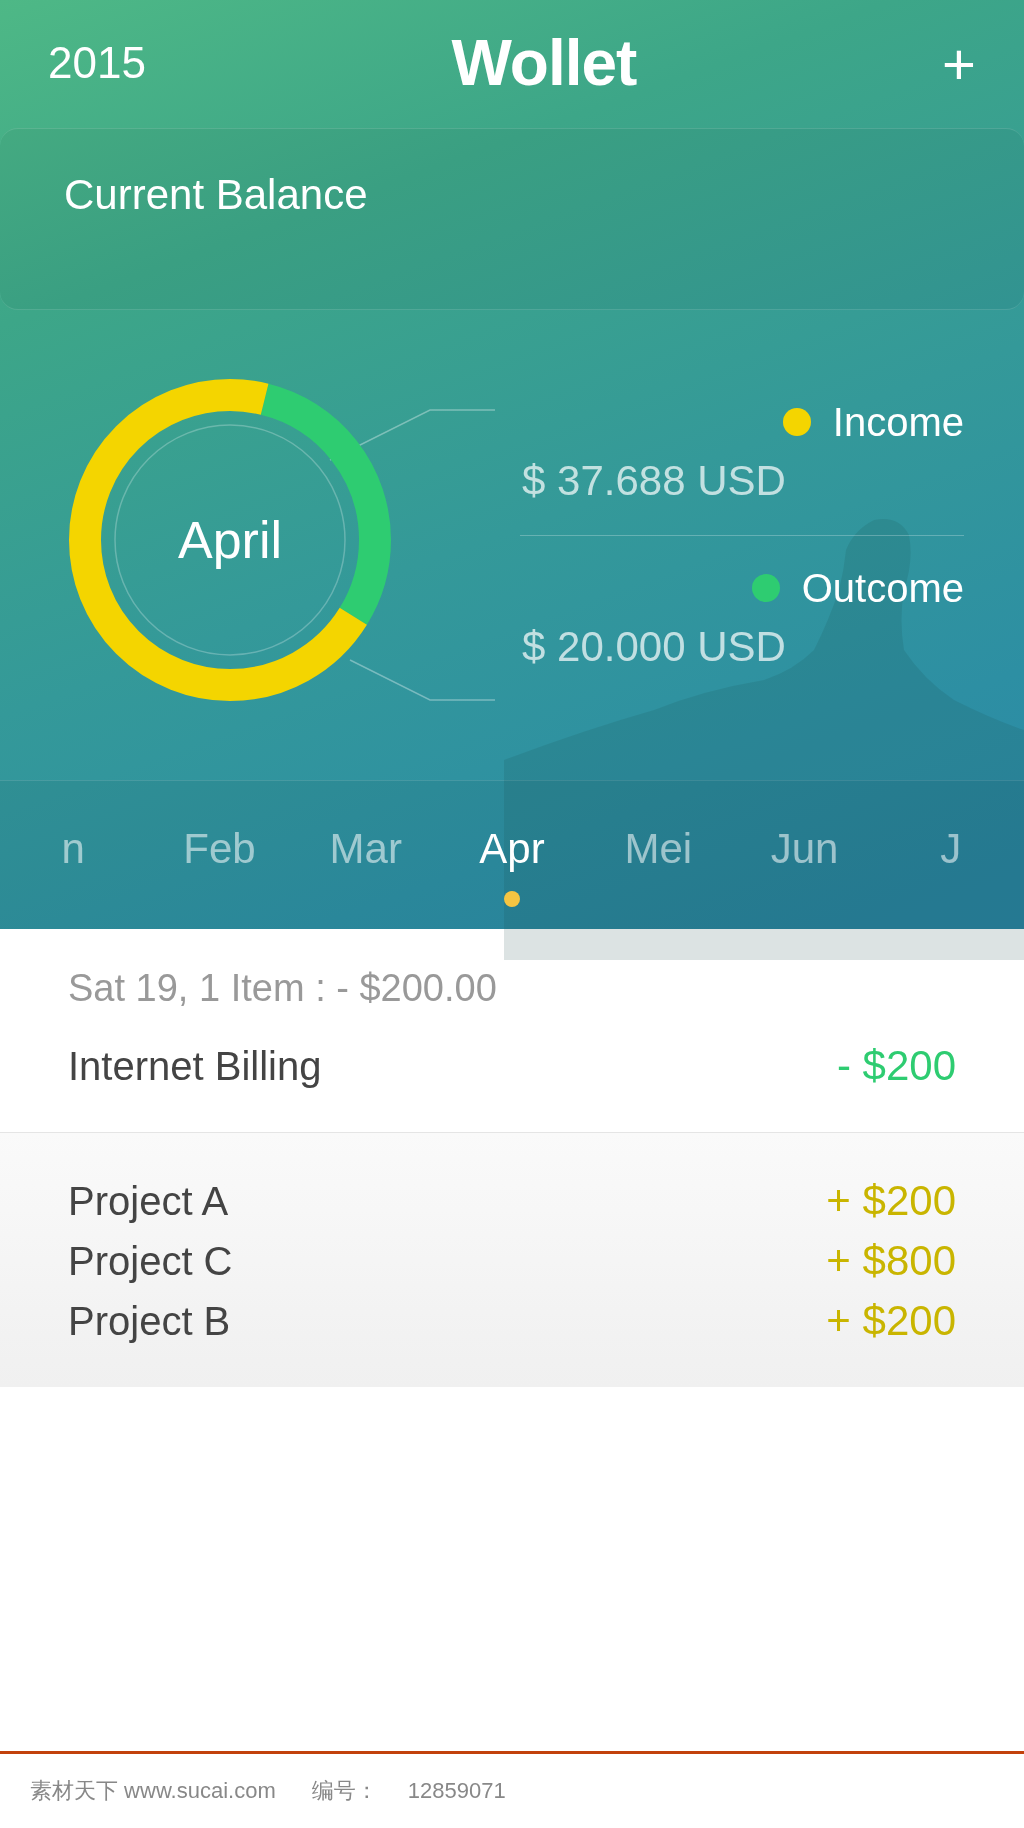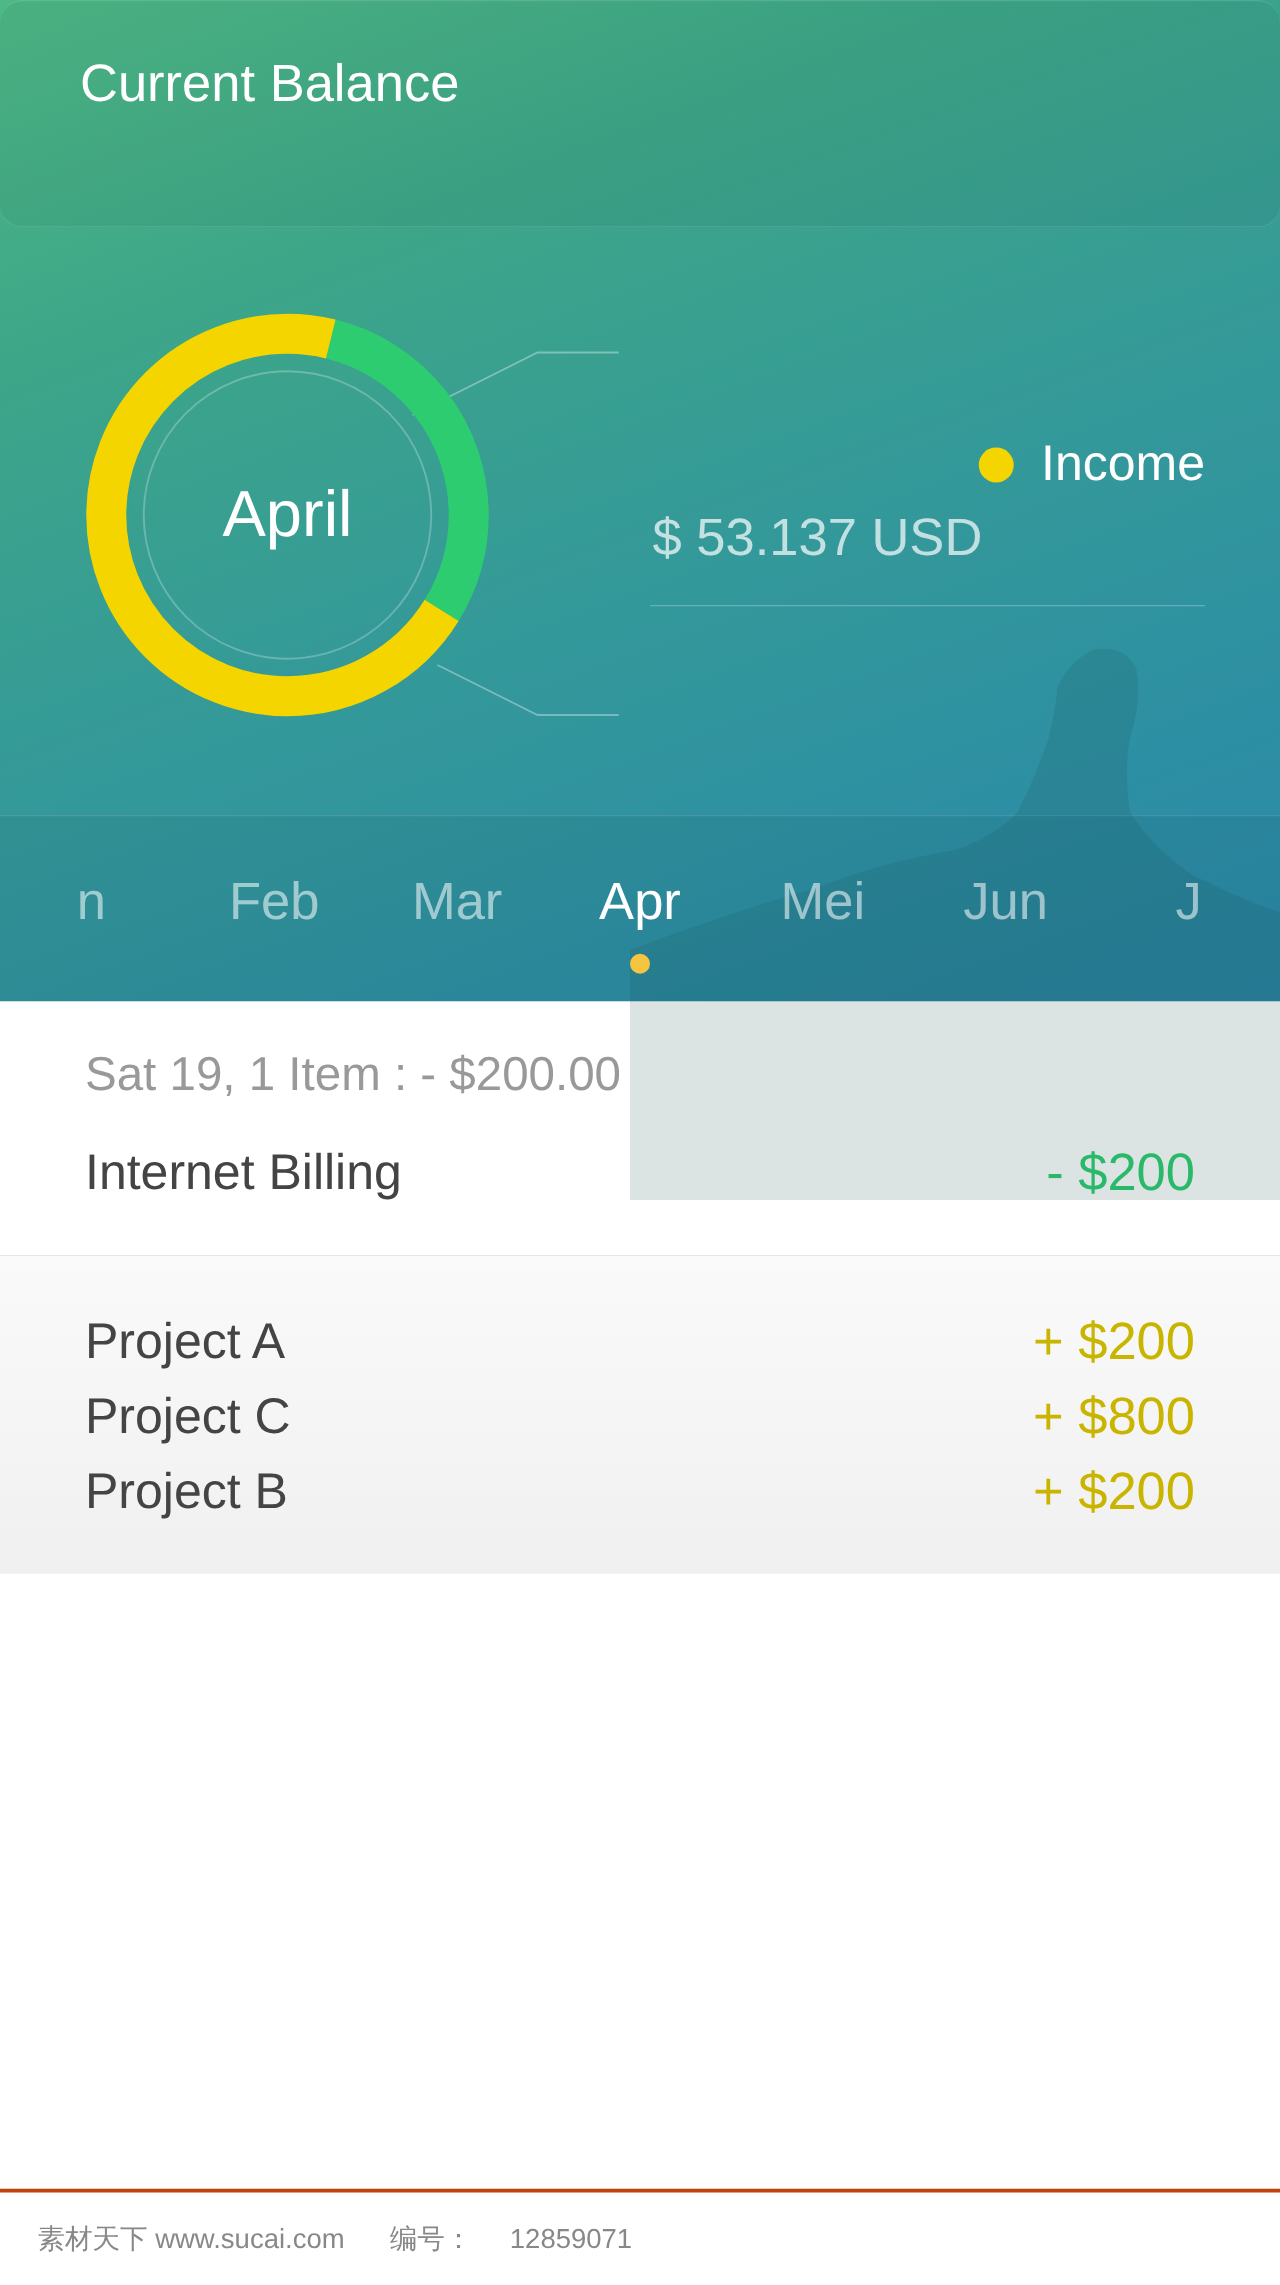--- a/index.html
+++ b/index.html
@@ -216,20 +216,27 @@
 </head>
 <body>
 
 <div class="app">
   <div class="header-section">
 
     <svg class="silhouette" viewBox="0 0 520 550">
       <path d="M 0 550 L 0 350 Q 80 320 150 300 Q 200 280 260 270 Q 290 260 310 240 Q 325 210 335 180 Q 340 160 342 140 Q 350 120 370 110 Q 395 105 405 125 Q 410 150 400 180 Q 395 210 400 240 Q 420 270 450 290 Q 490 310 520 320 L 520 550 Z" fill="#1a4d4d"></path>
     </svg>
 
+    <div class="topbar">
+      <div class="year">2015</div>
+      <div class="brand">Wollet</div>
+      <div class="plus-btn">
+        <span>+</span>
+      </div>
+    </div>
 
     <div class="balance-section">
       <div class="balance-label">Current Balance</div>
     </div>
 
     <div class="chart-section">
       <svg class="connector-lines" viewBox="0 0 1024 470">
         <path d="M 330 150 L 430 100 L 495 100" stroke="rgba(255,255,255,0.35)" stroke-width="1.5" fill="none"></path>
         <path d="M 350 350 L 430 390 L 495 390" stroke="rgba(255,255,255,0.35)" stroke-width="1.5" fill="none"></path>
       </svg>
@@ -244,21 +251,28 @@
         </svg>
         <div class="donut-month">April</div>
       </div>
 
       <div class="legend">
         <div class="legend-item">
           <div class="legend-head">
             <div class="legend-dot income"></div>
             <div class="legend-label">Income</div>
           </div>
-          <div class="legend-value">$ 53.137 USD</div>
+          <div class="legend-value">$ 37.688 USD</div>
+        </div>
+        <div class="legend-item">
+          <div class="legend-head">
+            <div class="legend-dot outcome"></div>
+            <div class="legend-label">Outcome</div>
+          </div>
+          <div class="legend-value">$ 20.000 USD</div>
         </div>
       </div>
     </div>
 
     <div class="months-bar" id="months-container">
         <div class="month-tab">n</div>
         <div class="month-tab">Feb</div>
         <div class="month-tab">Mar</div>
         <div class="month-tab active">Apr</div>
         <div class="month-tab">Mei</div>

